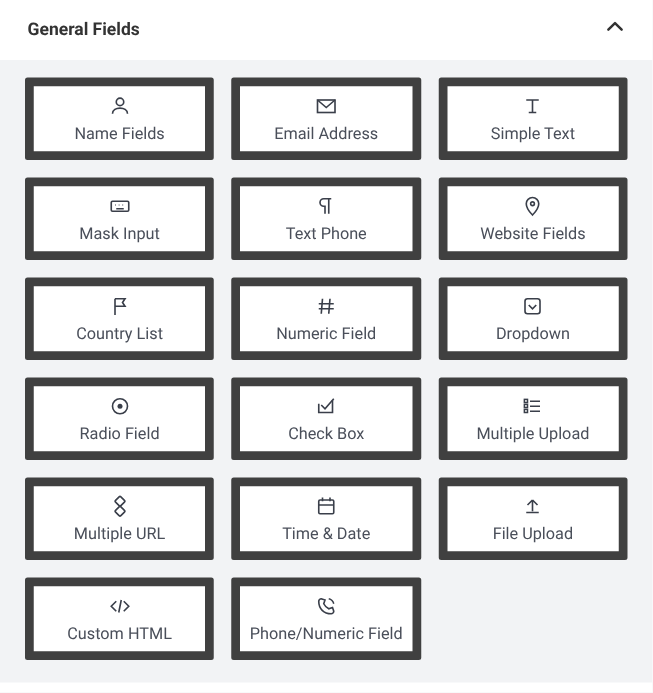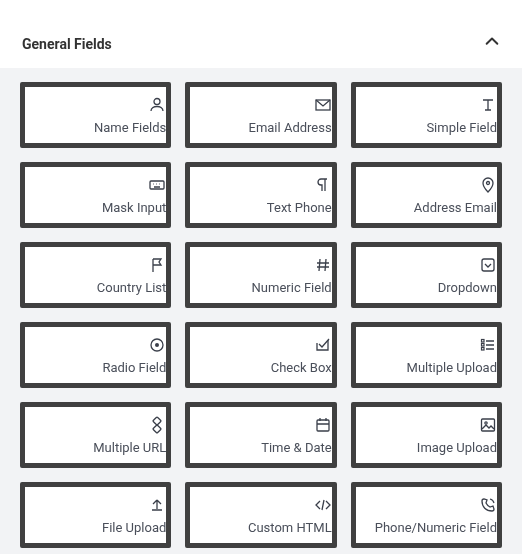--- a/index.html
+++ b/index.html
@@ -11,47 +11,46 @@
   }
   .panel {
     width: 522px;
     background: #fff;
   }
   .panel-header {
     display: flex;
     align-items: center;
     justify-content: space-between;
     padding: 14px 22px 14px 22px;
-    margin-top: 20px;
   }
   .panel-title {
     font-size: 14px;
     font-weight: 700;
     color: #333;
   }
   .collapse-icon {
     color: #333;
   }
   .panel-body {
     background: #f2f3f5;
     padding: 14px 20px 18px 20px;
   }
   .grid {
     display: grid;
     grid-template-columns: repeat(3, 1fr);
     gap: 14px;
   }
   .tile {
     background: #fff;
-    border: 5px solid #404040;
+    border: 7px solid #404040;
     border-radius: 2px;
     height: 66px;
     display: flex;
     flex-direction: column;
-    align-items: flex-end;
+    align-items: center;
     justify-content: center;
     gap: 6px;
     cursor: pointer;
   }
   .tile-icon {
     color: #3a3f4a;
     height: 18px;
     display: flex;
     align-items: center;
     justify-content: center;
@@ -168,21 +167,21 @@
             </svg>
           </span>
           <span class="tile-label">Email Address</span>
         </div>
         <div class="tile">
           <span class="tile-icon">
             <svg width="18" height="18" viewBox="0 0 18 18">
               <use href="#text-icon"></use>
             </svg>
           </span>
-          <span class="tile-label">Simple Field</span>
+          <span class="tile-label">Simple Text</span>
         </div>
         <div class="tile">
           <span class="tile-icon">
             <svg width="18" height="18" viewBox="0 0 18 18">
               <use href="#keyboard-icon"></use>
             </svg>
           </span>
           <span class="tile-label">Mask Input</span>
         </div>
         <div class="tile">
@@ -192,21 +191,21 @@
             </svg>
           </span>
           <span class="tile-label">Text Phone</span>
         </div>
         <div class="tile">
           <span class="tile-icon">
             <svg width="18" height="18" viewBox="0 0 18 18">
               <use href="#pin-icon"></use>
             </svg>
           </span>
-          <span class="tile-label">Address Email</span>
+          <span class="tile-label">Website Fields</span>
         </div>
         <div class="tile">
           <span class="tile-icon">
             <svg width="18" height="18" viewBox="0 0 18 18">
               <use href="#flag-icon"></use>
             </svg>
           </span>
           <span class="tile-label">Country List</span>
         </div>
         <div class="tile">
@@ -257,28 +256,20 @@
           </span>
           <span class="tile-label">Multiple URL</span>
         </div>
         <div class="tile">
           <span class="tile-icon">
             <svg width="18" height="18" viewBox="0 0 18 18">
               <use href="#calendar-icon"></use>
             </svg>
           </span>
           <span class="tile-label">Time &amp; Date</span>
-        </div>
-        <div class="tile">
-          <span class="tile-icon">
-            <svg width="18" height="18" viewBox="0 0 18 18">
-              <use href="#image-icon"></use>
-            </svg>
-          </span>
-          <span class="tile-label">Image Upload</span>
         </div>
         <div class="tile">
           <span class="tile-icon">
             <svg width="18" height="18" viewBox="0 0 18 18">
               <use href="#upload-icon"></use>
             </svg>
           </span>
           <span class="tile-label">File Upload</span>
         </div>
         <div class="tile">

